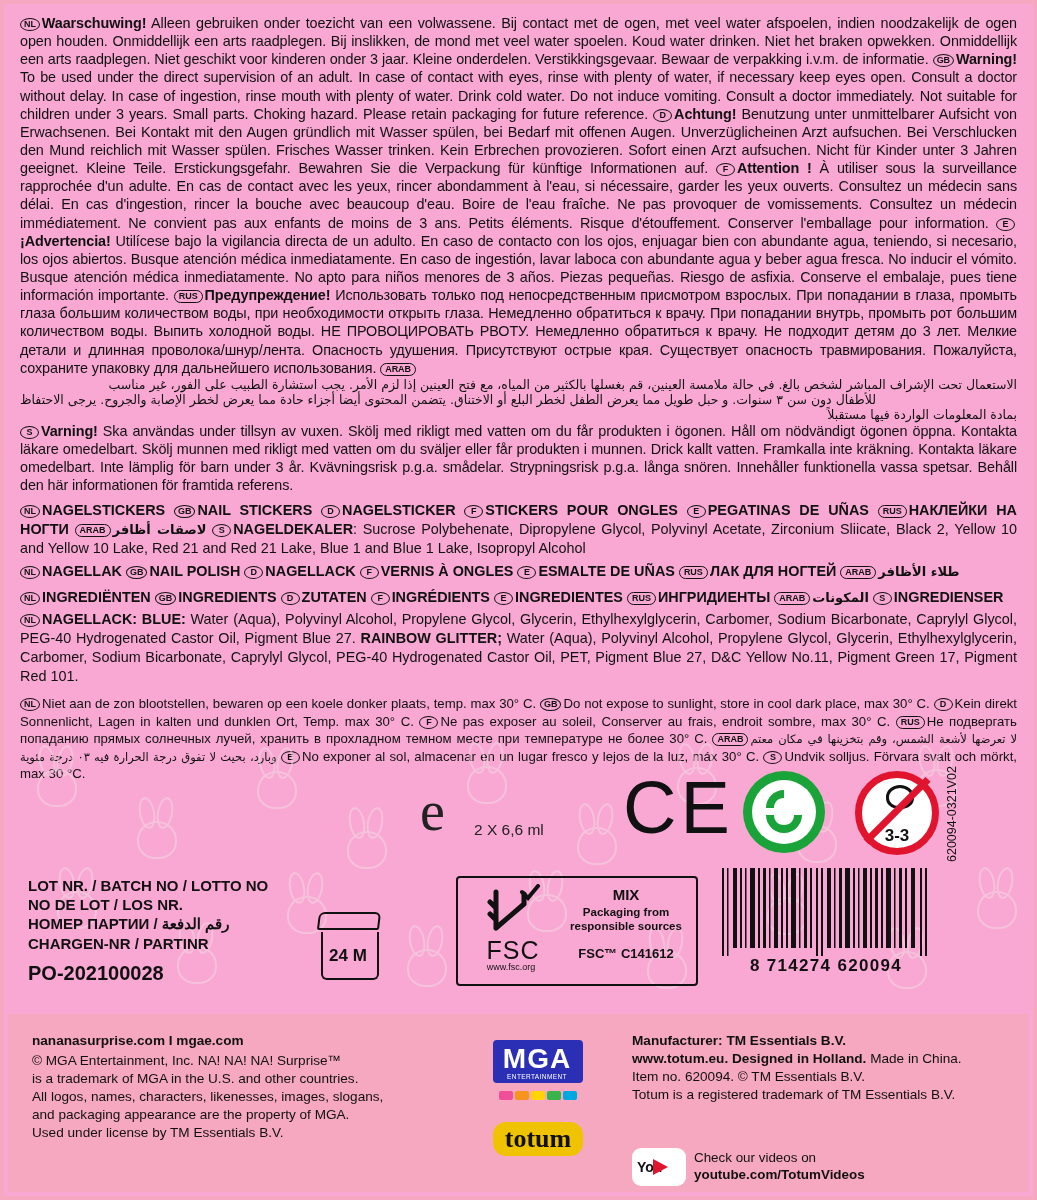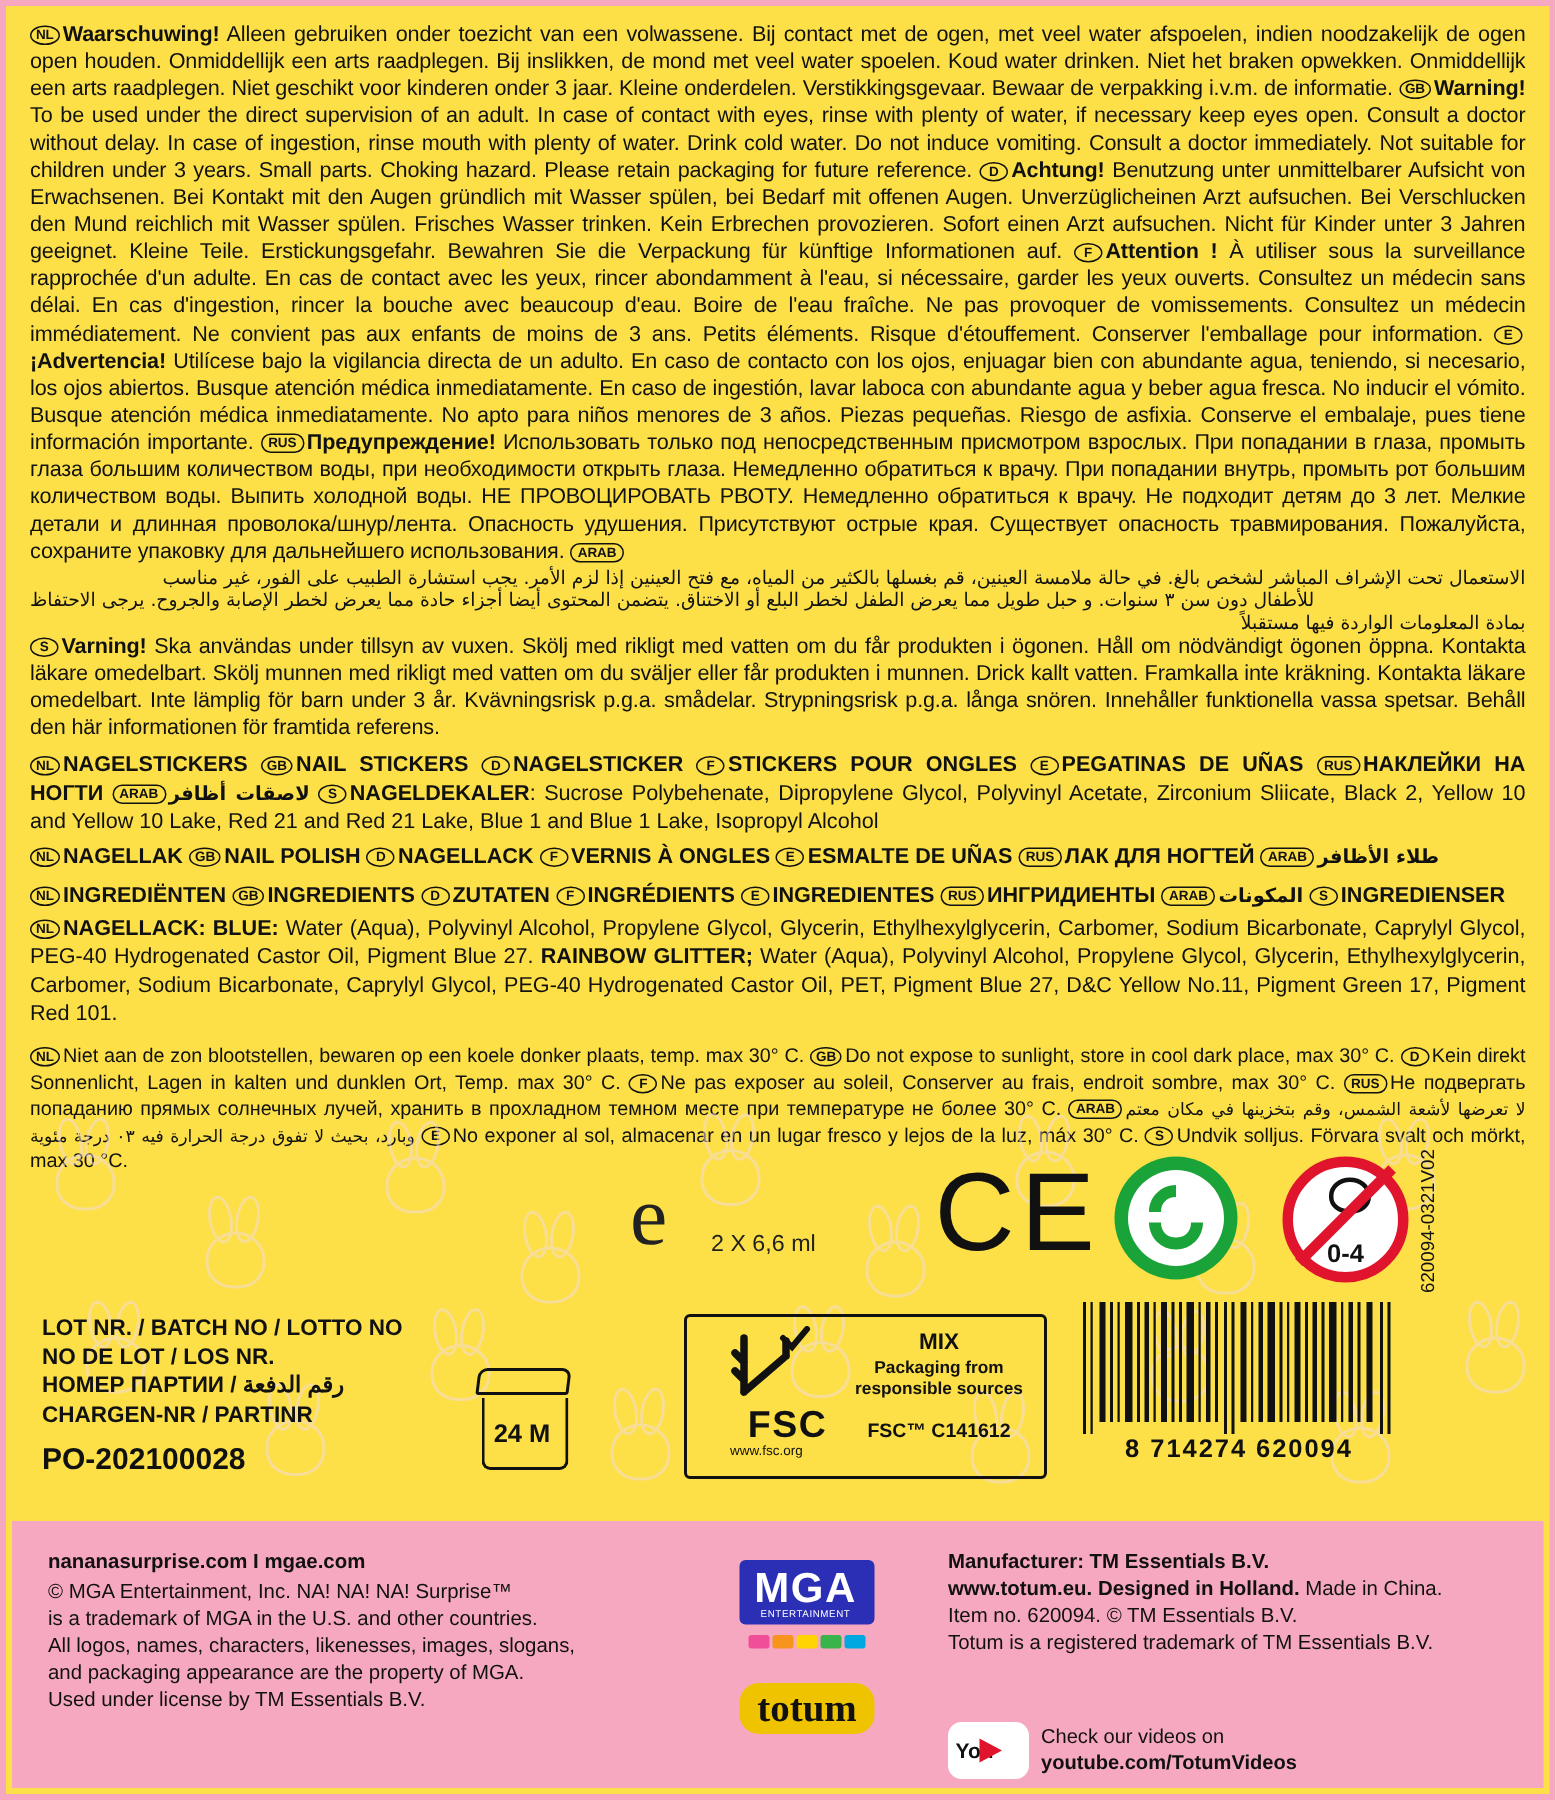--- a/index.html
+++ b/index.html
@@ -9,21 +9,21 @@
     font-family:"Liberation Sans", sans-serif;
     color:#111;
     overflow:hidden;
     position:relative;
   }
   .page{
     position:relative;
     width:1037px;height:1200px;
     box-sizing:border-box;
     border:4px solid #f6a8c0;
-    background:#fde047;
+    background:#f9a8d4;
   }
   .content{
     padding:10px 16px 0 16px;
   }
   .lang{
     display:inline-block;
     border:1.6px solid #111;
     border-radius:50%;
     font-size:9px;
     font-weight:bold;
@@ -160,22 +160,22 @@
     font-size:17px;font-weight:bold;
   }
   .fsc{
     position:absolute;left:452px;top:872px;width:238px;height:106px;
     border:2.4px solid #111;border-radius:4px;
   }
   .fsc .tree{
     position:absolute;left:8px;top:6px;width:92px;height:94px;
   }
   .fsc .fsclabel{
-    position:absolute;left:24px;top:58px;width:86px;text-align:center;
-    font-size:25px;font-weight:bold;letter-spacing:1px;
+    position:absolute;left:12px;top:58px;width:86px;text-align:center;
+    font-size:25px;font-weight:normal;letter-spacing:1px;
   }
   .fsc .fscurl{
     position:absolute;left:10px;top:84px;width:86px;text-align:center;
     font-size:9px;
   }
   .fsc .mix{
     position:absolute;left:104px;top:8px;width:128px;text-align:center;
     font-size:15px;font-weight:bold;
   }
   .fsc .src{
@@ -436,21 +436,21 @@
       <svg width="54" height="54" viewBox="0 0 54 54">
         <path d="M27 5 C17 5 9 13 9 23 L17 23 C17 17 21 13 27 13 Z" fill="#19a338"></path>
         <path d="M45 30 C45 40 37 48 27 48 L27 40 C33 40 37 36 37 30 Z" fill="#19a338"></path>
         <path d="M9 30 C9 40 17 48 27 48 L27 40 C21 40 17 36 17 30 Z" fill="#19a338"></path>
       </svg>
     </div>
 
     <div class="nokids">
       <div class="ring"></div>
       <div class="face"></div>
-      <div class="age">0-4</div>
+      <div class="age">3-3</div>
       <div class="slash"></div>
     </div>
   </div>
 
   <div class="lotbox">
     <div>LOT NR. / BATCH NO / LOTTO NO</div>
     <div>NO DE LOT / LOS NR.</div>
     <div>НОМЕР ПАРТИИ / رقم الدفعة</div>
     <div>CHARGEN-NR / PARTINR</div>
     <div class="lotnum">PO-202100028</div>

